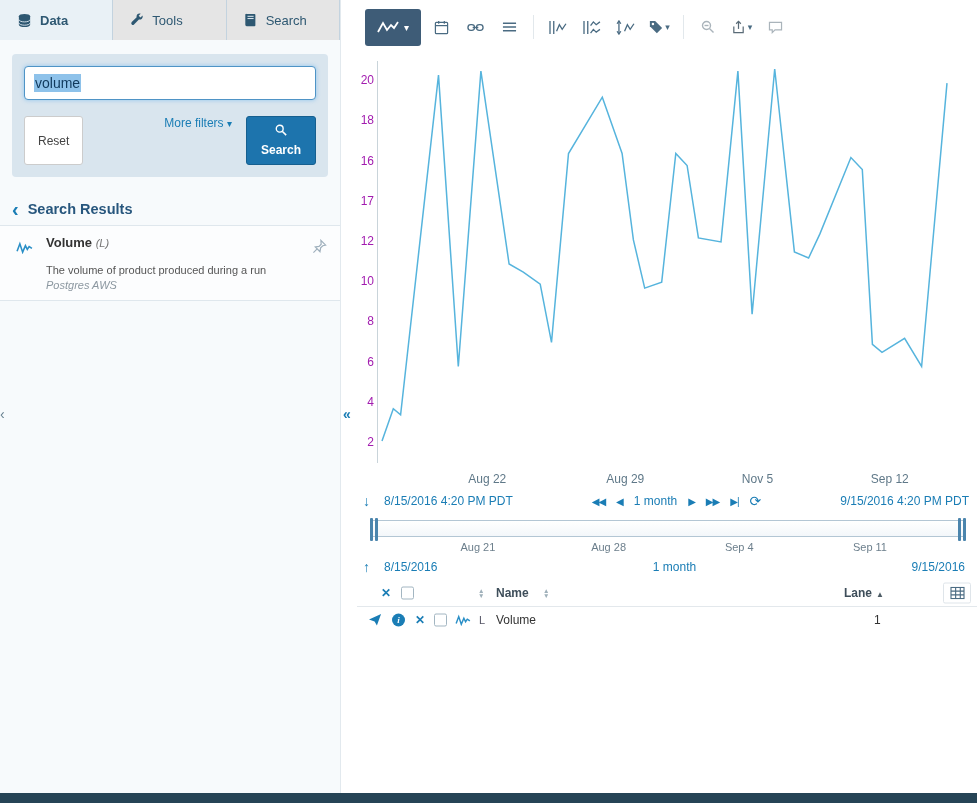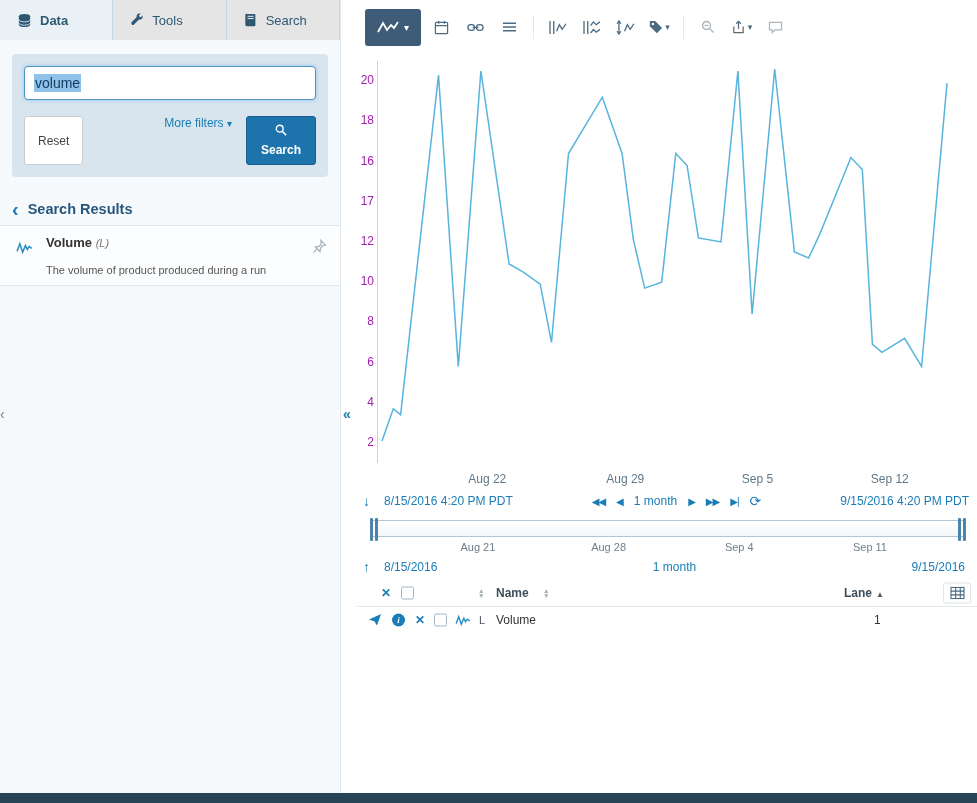--- a/index.html
+++ b/index.html
@@ -152,20 +152,21 @@
   </div>
 
   <div class="result-card">
     <span class="result-icon">
       <svg viewBox="0 0 18 14" width="17" height="13">
           <polyline points="1,11 4,3 7,12 10,5 12,9 14,6 17,8" fill="none" stroke="#2a8fc7" stroke-width="1.7"></polyline>
         </svg>
     </span>
     <div class="result-title"><span>Volume</span> <span class="result-unit">(L)</span></div>
     <div class="result-desc">The volume of product produced during a run</div>
+    <div class="result-source">Postgres AWS</div>
     <span class="pin-btn">
       <svg viewBox="0 0 16 16" width="15" height="15" fill="none" stroke="#9fb0bd" stroke-width="1.3">
           <path d="M9.5 1.5l5 5-3 .7-2.3 2.3-.7 4-5-5 4-.7 2.3-2.3z"></path>
           <line x1="5.5" y1="10.5" x2="1.5" y2="14.5"></line>
         </svg>
     </span>
   </div>
 </div>
 
 <span class="collapse-left">‹</span>
@@ -273,21 +274,21 @@
         <div class="ytick" style="top: 5%;">20</div>
       </div>
     <div class="axis-line"></div>
     <svg id="chart-svg" width="575" height="402" viewBox="0 0 575 402" preserveAspectRatio="none">
         <polyline points="4.0,379.9 15.3,347.7 22.6,353.8 60.5,14.1 80.3,305.5 102.9,10.1 131.1,203.0 145.3,211.1 162.2,223.1 173.5,281.4 190.5,92.5 207.4,64.3 224.3,36.2 244.1,92.5 255.4,178.9 266.7,227.1 283.7,221.1 297.8,92.5 309.1,104.5 320.4,176.9 343.0,180.9 359.9,10.1 374.1,253.3 396.7,8.0 416.4,190.9 430.6,197.0 441.9,172.9 472.9,96.5 484.3,108.5 494.4,283.4 504.0,291.4 526.6,277.4 543.6,305.5 569.0,22.1" fill="none" stroke="#56b4dd" stroke-width="1.5"></polyline>
       </svg>
   </div>
   <div class="x-ticks" id="x-ticks">
       <div class="xtick" style="left: 19%;">Aug 22</div>
       <div class="xtick" style="left: 43%;">Aug 29</div>
-      <div class="xtick" style="left: 66%;">Sep 5</div>
+      <div class="xtick" style="left: 66%;">Nov 5</div>
       <div class="xtick" style="left: 89%;">Sep 12</div>
     </div>
 
   <div class="time-nav">
     <span class="tn-arrow">↓</span>
     <span class="tn-start">8/15/2016 4:20 PM PDT</span>
     <span class="tn-center">
       <span class="tn-step">◀◀</span>
       <span class="tn-step">◀</span>
       <span>1 month</span>

